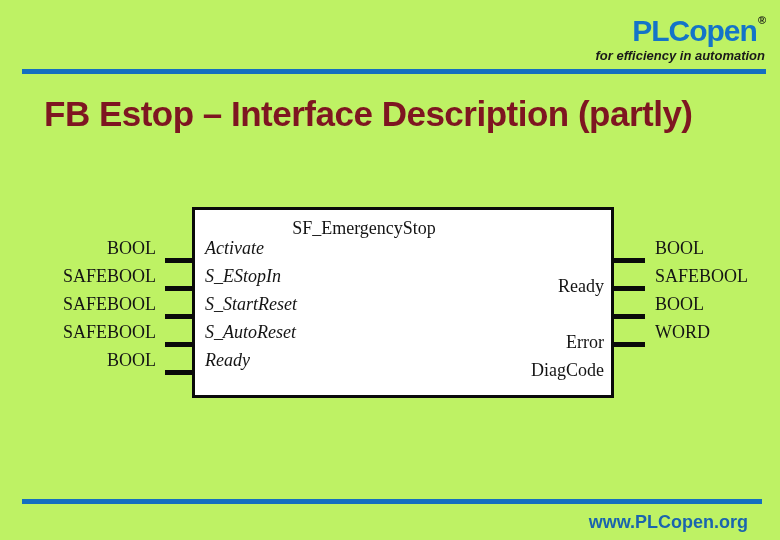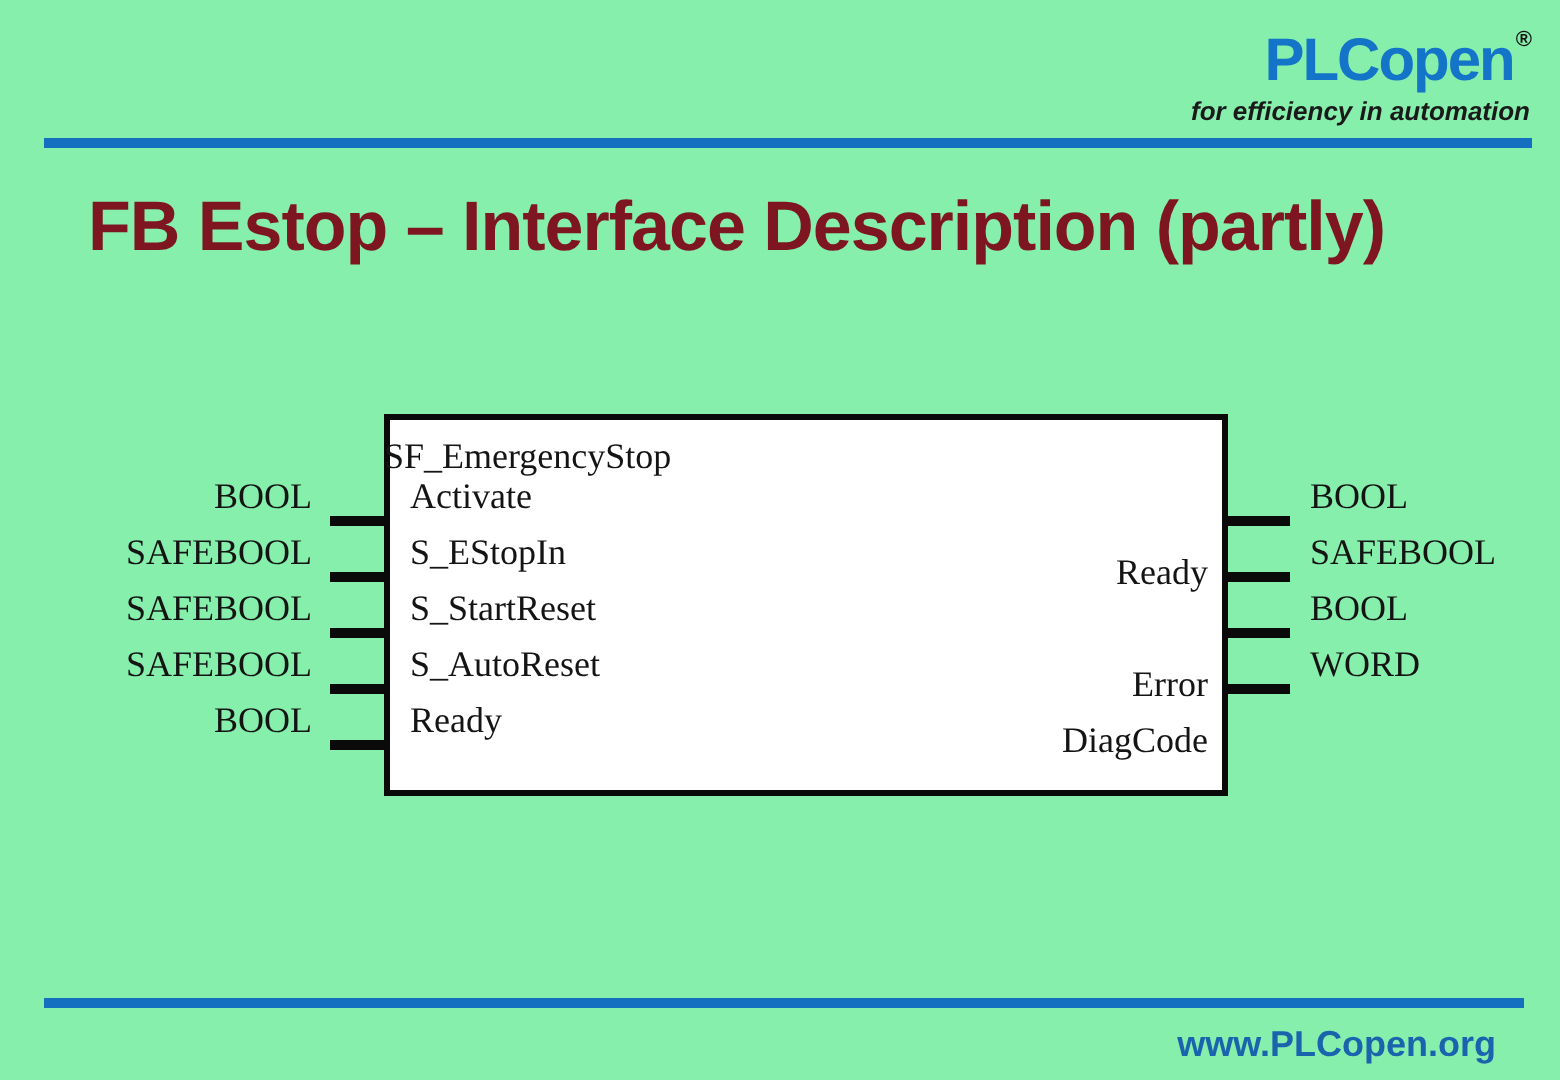--- a/index.html
+++ b/index.html
@@ -1,19 +1,19 @@
 <!DOCTYPE html>
 <html style="--brand-blue: #1474C8; --divider-blue: #146FC0; --footer-blue: #1A64AE; --title-maroon: #7E1621; --diagram-ink: #141414;"><head>
 <meta charset="utf-8">
 <style>
   html,body{margin:0;padding:0;background:#e8e8e8;}
   .slide{
     position:relative;
     width:780px;height:540px;
-    background:#86efac;
+    background:#bef264;
     overflow:hidden;
     font-family:"Liberation Sans","DejaVu Sans",sans-serif;
   }
   
   .logo{
     position:absolute; top:16px; right:15px;
     text-align:right; line-height:1;
   }
   .logo .brand{
     font-size:30px; font-weight:bold; letter-spacing:-1px;
@@ -49,25 +49,25 @@
     font-family:"Liberation Serif","DejaVu Serif",serif;
     color:var(--diagram-ink,#141414);
     font-size:18px;
   }
   .fbd .box{
     position:absolute; left:192px; top:0; width:422px; height:191px;
     border:3px solid #0a0a0a; box-sizing:border-box; background:#fff;
   }
   .fbd .block-name{
     position:absolute; left:192px; top:9px; width:344px;
-    text-align:left; line-height:24px;
+    text-align:center; line-height:24px;
   }
   .fbd .cell{ position:absolute; height:26px; line-height:26px; white-space:nowrap; }
   .ltype{ left:0;   width:156px; text-align:right; }
-  .iname{ left:205px; width:190px; text-align:left; }
+  .iname{ left:205px; width:190px; text-align:left;font-style:italic; }
   .oname{ left:396px; width:208px; text-align:right;margin-top:38px; }
   .rtype{ left:655px; width:125px; text-align:left; }
   .r0{ top:28px; } .r1{ top:56px; } .r2{ top:84px; } .r3{ top:112px; } .r4{ top:140px; }
   .stub{ position:absolute; height:5px; background:#0a0a0a; }
   .stub.left { left:165px; width:28px; }
   .stub.right{ left:613px; width:32px; }
   .s0{ top:51px; } .s1{ top:79px; } .s2{ top:107px; } .s3{ top:135px; } .s4{ top:163px; }
 
   
   .footer-left{

